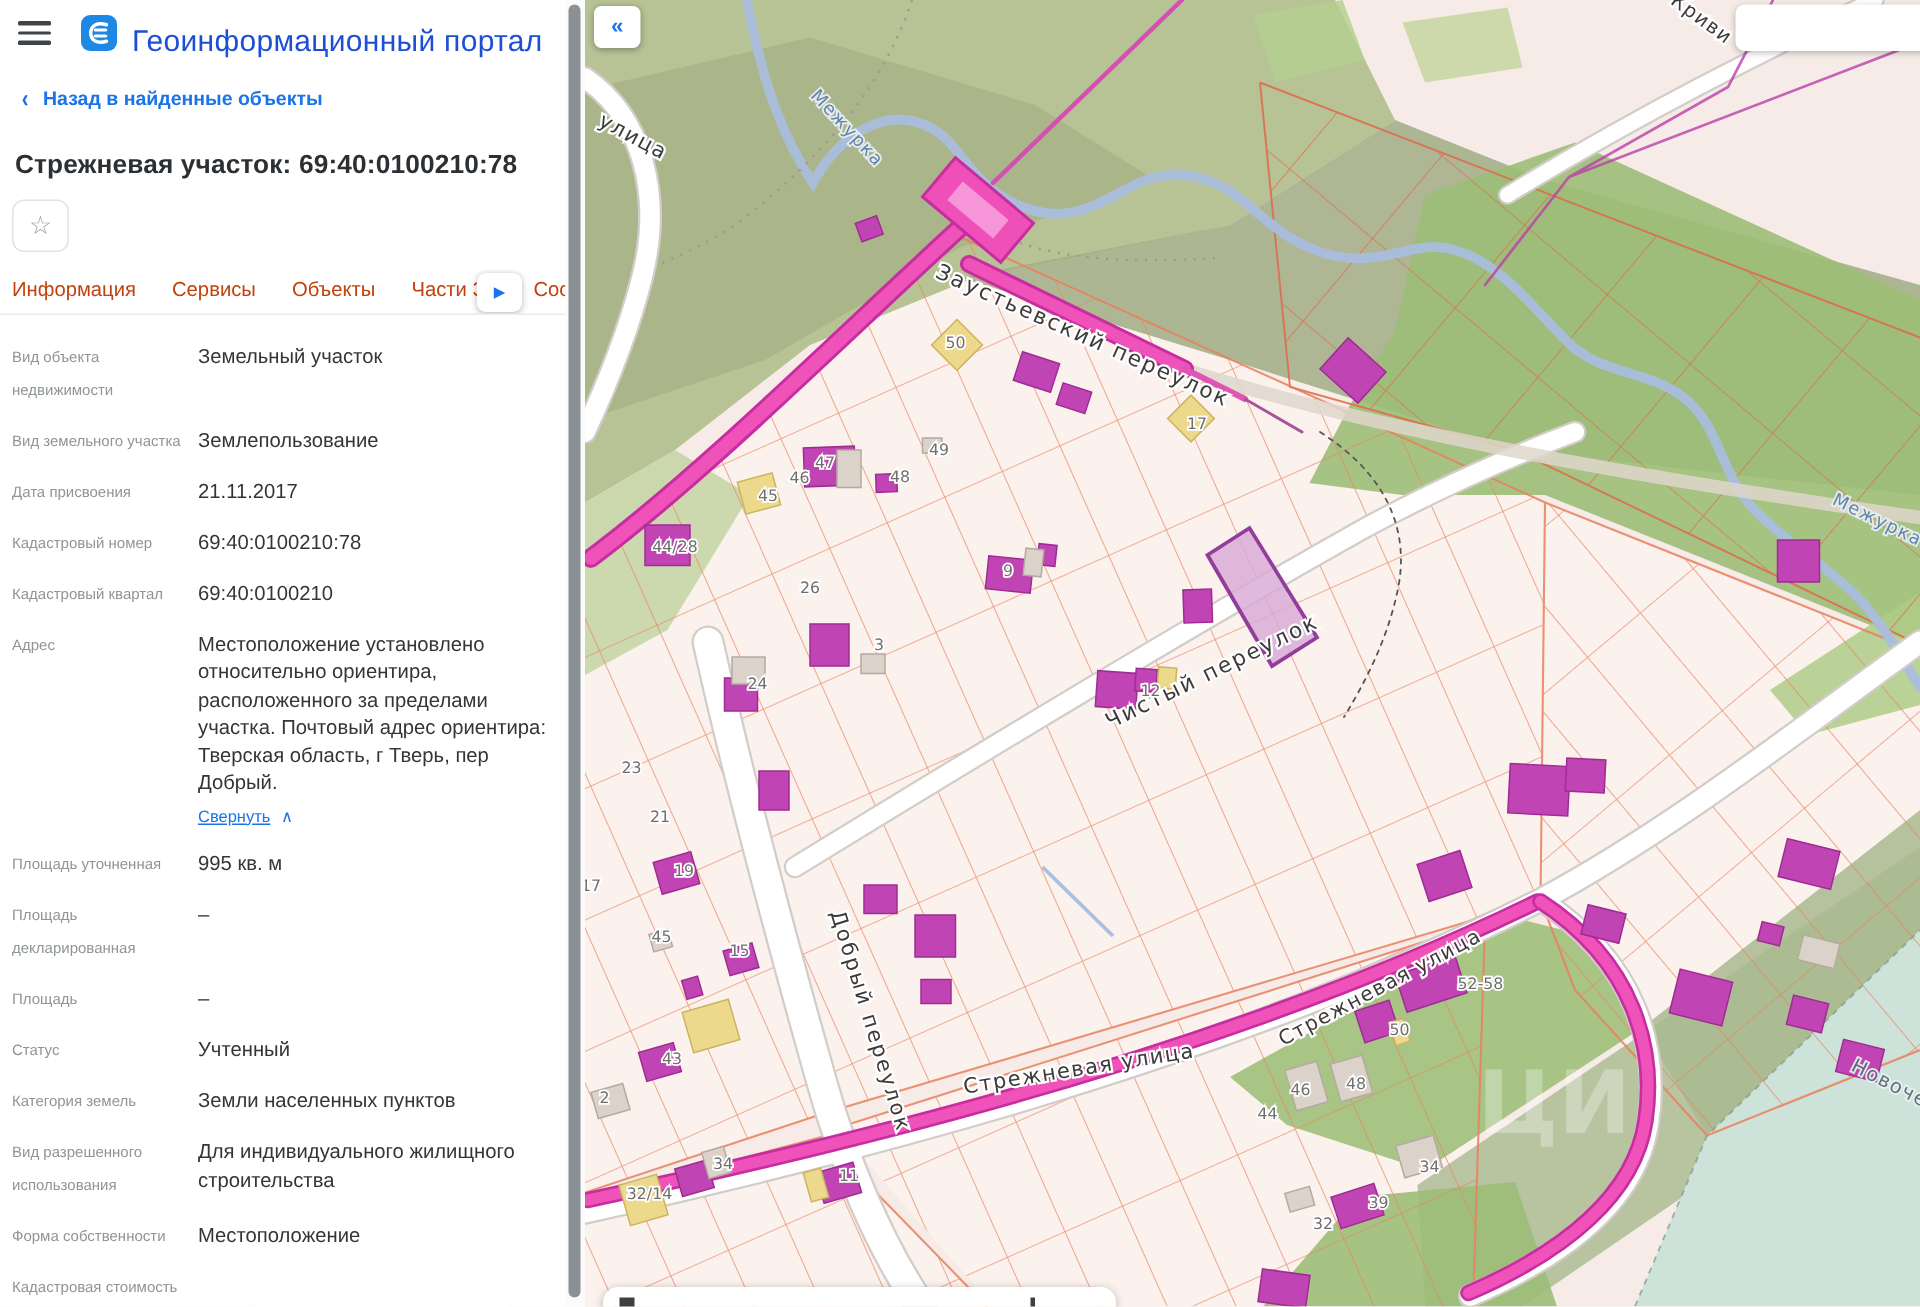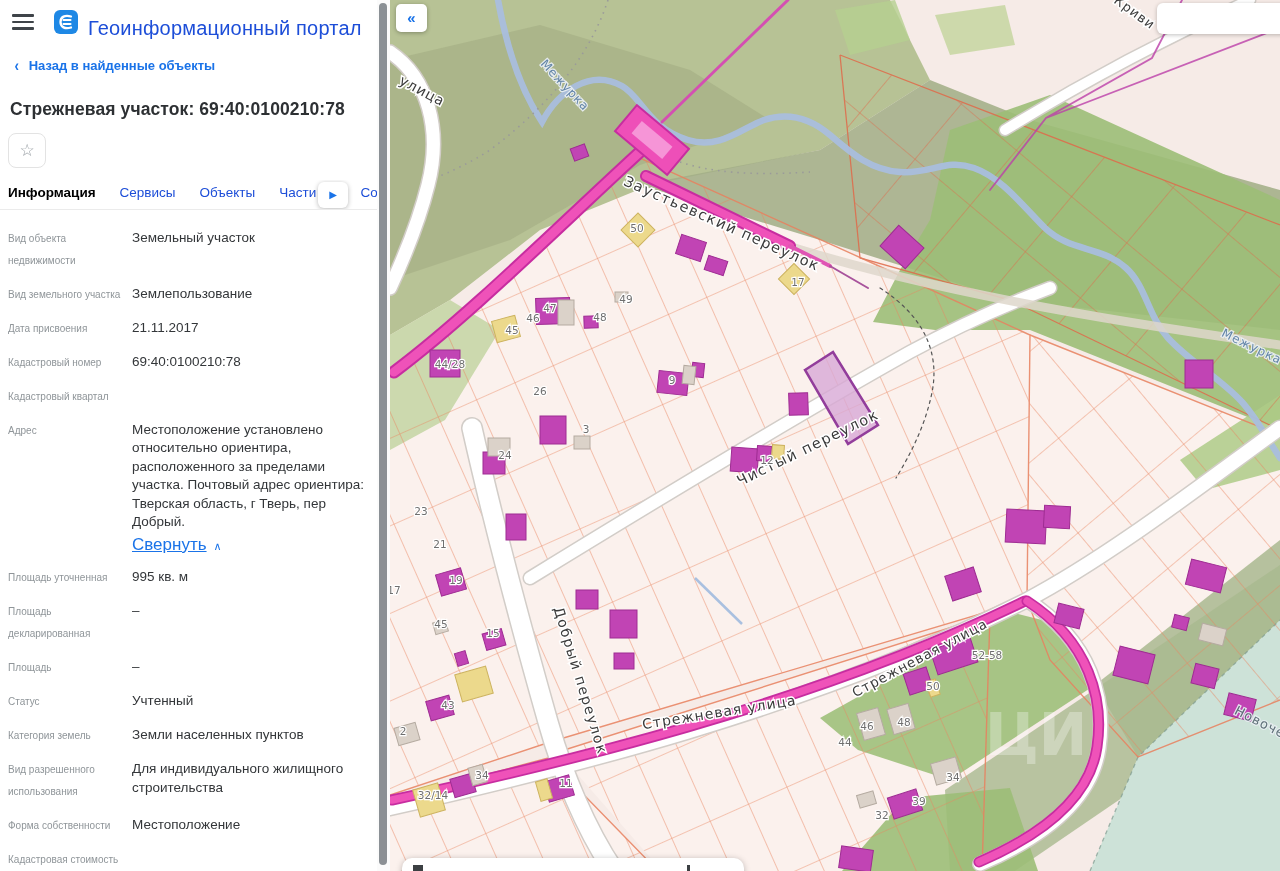--- a/index.html
+++ b/index.html
@@ -14,30 +14,30 @@
   .app-title{margin-left:10px;font-size:20px;color:#1d4ed8;font-weight:500;letter-spacing:.2px;margin-top:13px;}
   .back-row{display:flex;align-items:center;gap:9px;padding:14px 12px 0 14px;color:#1a73e8;cursor:pointer;}
   .back-chevron{font-size:17px;line-height:14px;font-weight:700;transform:scaleX(.8);}
   .back-label{font-size:13px;font-weight:600;}
   .page-title{padding:14px 12px 0 10px;font-size:17.5px;font-weight:700;color:#2d3033;letter-spacing:.1px;}
   .fav-btn{margin:13px 0 0 8px;width:38px;height:35px;border:1px solid #e3e3e3;border-radius:8px;
     background:#fff;color:#9aa0a5;font-size:17px;display:flex;align-items:center;justify-content:center;cursor:pointer;}
   
   .tabs{position:relative;display:flex;align-items:flex-end;margin-top:12px;height:30px;
     border-bottom:1px solid #ebebeb;white-space:nowrap;overflow:hidden;padding-left:8px;}
-  .tab{font-size:13.5px;color:#1d4ed8;padding:0 0 9px 0;margin-right:24px;cursor:pointer;flex:0 0 auto;}
-  .tab.active{color:#000000;font-weight:700;box-shadow:0 2.5px 0 0 #4c8bf5;}
+  .tab{font-size:13.5px;color:#c2410c;padding:0 0 9px 0;margin-right:24px;cursor:pointer;flex:0 0 auto;}
+  .tab.active{color:#c2410c;font-weight:400;box-shadow:0 2.5px 0 0 #4c8bf5;}
   .tab-scroll-btn{position:absolute;right:29px;top:2px;width:30px;height:26px;background:#fff;border:none;
     border-radius:6px;box-shadow:0 1px 5px rgba(0,0,0,.28);color:#1a73e8;font-size:10px;cursor:pointer;}
   
   .rows{padding:16px 10px 0 8px;}
   .row{display:grid;grid-template-columns:122px 1fr;column-gap:2px;margin-bottom:10px;}
   .row-label{font-size:10px;line-height:22px;color:#8f9599;padding-top:2px;}
   .row-value{font-size:13.5px;line-height:18.5px;color:#333639;padding-top:3px;}
-  .addr-link{display:inline-block;margin-top:4px;color:#1a73e8;font-size:17px;text-decoration:underline;cursor:pointer;}
+  .addr-link{display:inline-block;margin-top:4px;color:#1a73e8;font-size:11px;text-decoration:underline;cursor:pointer;}
   .addr-caret{color:#1a73e8;text-decoration:none;font-size:11px;margin-left:7px;}
   
   .scrollbar{position:absolute;left:377px;top:0;width:13px;height:871px;background:#fbfbfb;}
   .scroll-thumb{position:absolute;left:2px;top:3px;width:8px;height:862px;background:#8b9095;border-radius:5px;}
   
   .map{position:absolute;left:390px;top:0;width:890px;height:871px;overflow:hidden;background:#f6ebe7;cursor:grab;}
   .map svg{position:absolute;left:0;top:0;}
   .collapse-btn{position:absolute;left:6px;top:4px;width:31px;height:28px;background:#fff;border:none;border-radius:5px;
     box-shadow:0 1px 4px rgba(0,0,0,.3);color:#1a73e8;font-size:15px;font-weight:700;line-height:26px;cursor:pointer;z-index:5;}
   .map-topright-box{position:absolute;left:767px;top:3px;width:140px;height:31px;background:#fff;border-radius:6px;
@@ -101,20 +101,21 @@
       <div class="row">
         <div class="row-label">Дата присвоения</div>
         <div class="row-value"><span>21.11.2017</span></div>
       </div>
       <div class="row">
         <div class="row-label">Кадастровый номер</div>
         <div class="row-value"><span>69:40:0100210:78</span></div>
       </div>
       <div class="row">
         <div class="row-label">Кадастровый квартал</div>
+        <div class="row-value"><span>69:40:0100210</span></div>
       </div>
       <div class="row">
         <div class="row-label">Адрес</div>
         <div class="row-value"><span>Местоположение установлено относительно ориентира, расположенного за пределами участка. Почтовый адрес ориентира: Тверская область, г Тверь, пер Добрый.</span><br><span class="addr-link">Свернуть</span><span class="addr-caret">∧</span></div>
       </div>
       <div class="row">
         <div class="row-label">Площадь уточненная</div>
         <div class="row-value"><span>995 кв. м</span></div>
       </div>
       <div class="row">

